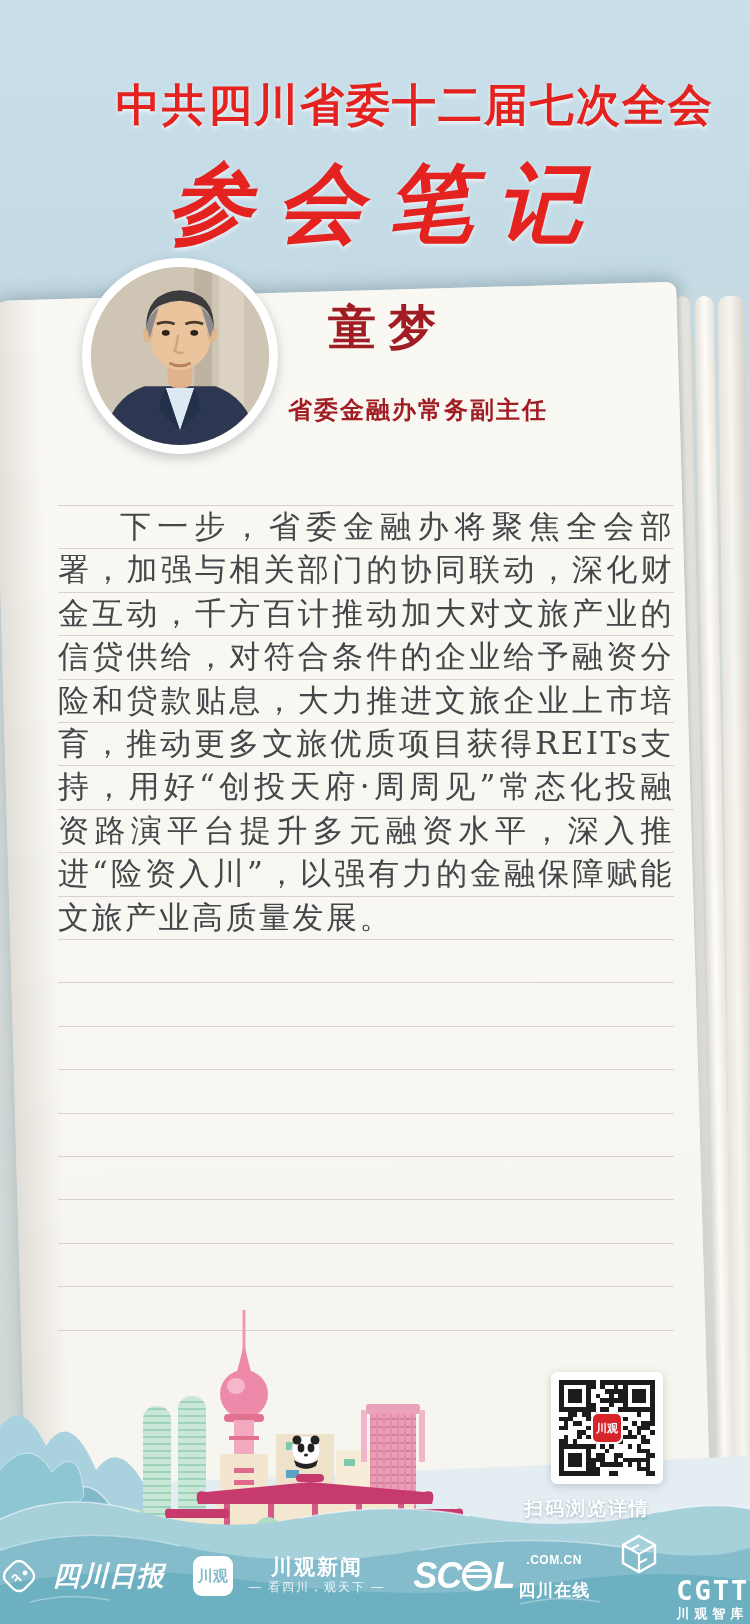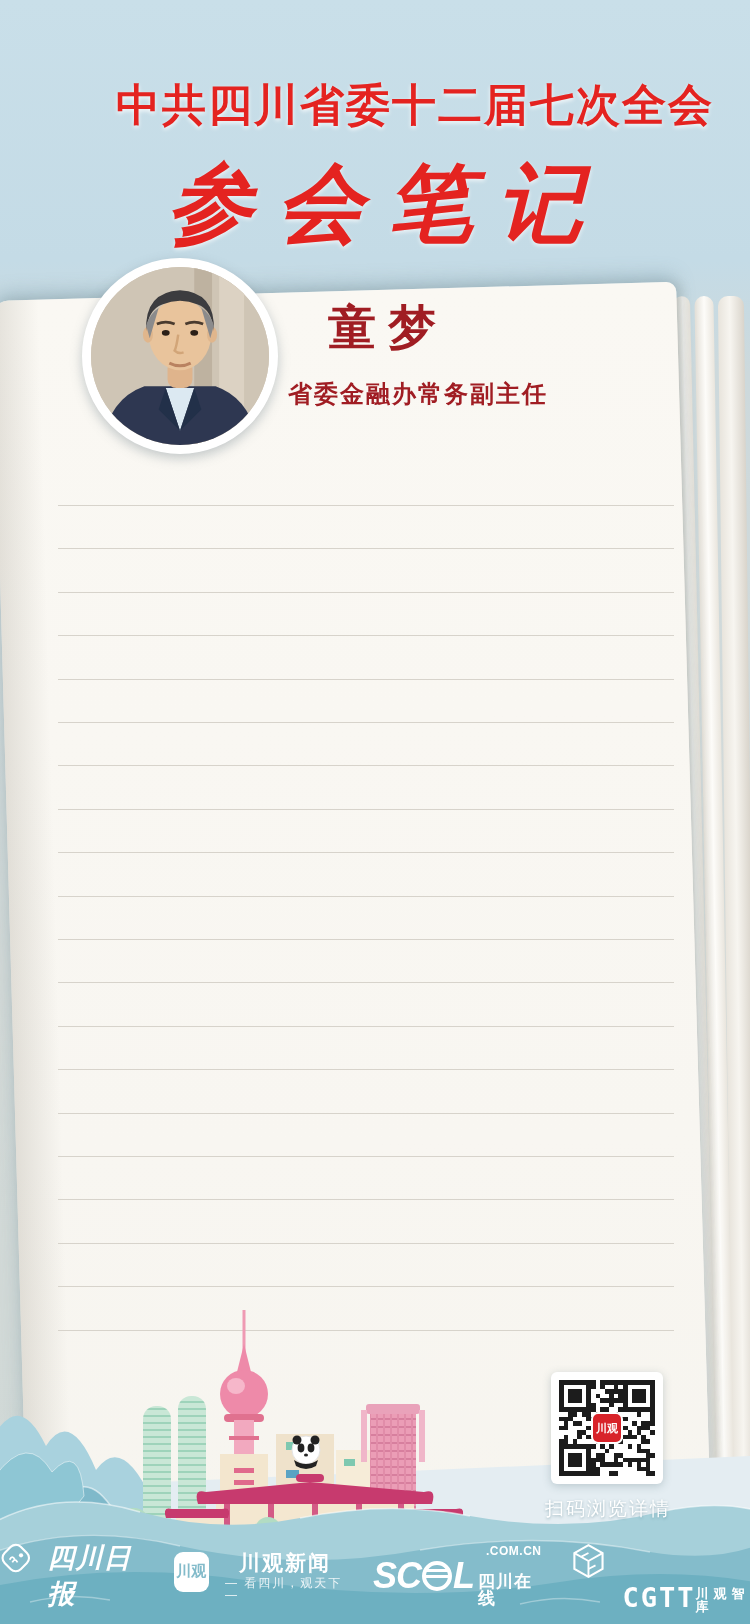--- a/index.html
+++ b/index.html
@@ -39,21 +39,21 @@
     position:absolute;left:82px;top:258px;width:178px;height:178px;border-radius:50%;
     border:9px solid #ffffff;overflow:hidden;background:#cfc4b4;
     box-shadow:0 4px 12px rgba(90,110,120,.35);z-index:5;
   }
   .avatar svg{display:block;width:100%;height:100%;}
   .person-name{
     position:absolute;left:288px;top:296px;z-index:5;
     font-size:48px;font-weight:900;letter-spacing:12px;color:#a01d23;margin-left:40px;
   }
   .person-title{
-    position:absolute;left:288px;top:378px;z-index:5;
+    position:absolute;left:288px;top:394px;z-index:5;
     font-size:24px;font-weight:bold;letter-spacing:2px;color:#a01d23;
   }
   
   .notes{
     position:absolute;left:58px;top:505px;width:616px;height:849px;z-index:4;
     background-image:repeating-linear-gradient(to bottom,#d7d3cb 0,#d7d3cb 1px,transparent 1px,transparent 43.4px);
   }
   .notes p{
     margin:0;text-indent:2em;
     font-family:"DejaVu Serif",serif;
@@ -70,22 +70,22 @@
   }
   .qr-grid{display:grid;grid-template-columns:repeat(21,1fr);grid-template-rows:repeat(21,1fr);width:96px;height:96px;}
   .qb{background:#1c1c1c;}
   .qr-center{
     position:absolute;left:50%;top:50%;width:32px;height:32px;margin:-16px 0 0 -16px;
     background:#d8232a;border:2px solid #fff;border-radius:7px;box-sizing:border-box;
     display:flex;align-items:center;justify-content:center;
     color:#fff;font-family:"DejaVu Serif",serif;font-size:11px;font-weight:bold;
   }
   .qr-caption{
-    position:absolute;left:508px;top:1496px;width:200px;text-align:center;z-index:8;
-    color:#ffffff;font-size:19px;font-weight:normal;letter-spacing:2px;
+    position:absolute;left:487px;top:1496px;width:200px;text-align:center;z-index:8;
+    color:#ffffff;font-size:19px;font-weight:bold;letter-spacing:2px;
     text-shadow:0 1px 3px rgba(40,90,105,.4);
   }
   
   .footer-row{
     position:absolute;left:0;top:1544px;width:750px;height:64px;z-index:8;
     display:flex;align-items:center;justify-content:center;gap:28px;color:#fff;
   }
   .logo-group{display:flex;align-items:flex-start;gap:16px;}
   .scrb-text{font-family:"DejaVu Serif",serif;font-style:italic;font-weight:bold;font-size:27px;letter-spacing:1px;}
   .cover-icon{
@@ -98,21 +98,21 @@
   .cover-tagline{font-size:12px;letter-spacing:2px;margin-top:4px;opacity:.85;}
   .scol{display:flex;align-items:center;gap:4px;}
   .scol-main{font-size:36px;font-weight:900;font-style:italic;letter-spacing:-1px;display:flex;align-items:center;}
   .scol-o{
     width:22px;height:22px;border:4px solid #fff;border-radius:50%;margin:0 1px;
     background:linear-gradient(transparent 0 4px,#fff 4px 7px,transparent 7px 10px,#fff 10px 13px,transparent 13px);
   }
   .scol-right{display:flex;flex-direction:column;line-height:1;}
   .scol-domain{font-size:12px;font-weight:bold;letter-spacing:.5px;margin-left:8px;}
   .scol-sub{font-size:17px;font-weight:900;letter-spacing:1px;margin-top:16px;}
-  .cgtt-txt{display:flex;line-height:1;margin-top:44px;}
+  .cgtt-txt{display:flex;flex-direction:column;line-height:1;margin-top:44px;}
   .cgtt-name{font-size:27px;font-weight:900;letter-spacing:2px;font-family:"DejaVu Sans Mono",monospace;}
   .cgtt-sub{font-size:13px;font-weight:bold;letter-spacing:5px;margin-top:3px;}
 </style>
 </head>
 <body>
 
 <div class="page-edge edge3"></div>
 <div class="page-edge edge2"></div>
 <div class="page-edge edge1"></div>
 <div class="page"></div>
@@ -141,20 +141,21 @@
     <ellipse cx="42" cy="37" rx="2.2" ry="1.6" fill="#2b2018"></ellipse>
     <ellipse cx="58" cy="37" rx="2.2" ry="1.6" fill="#2b2018"></ellipse>
     <path d="M49,38 Q48,45 47,47 Q49,49 52,48" stroke="#d2a578" stroke-width="1.4" fill="none"></path>
     <path d="M44,54 Q50,57 56,54" stroke="#b98260" stroke-width="1.6" fill="none"></path>
   </svg>
 </div>
 <div class="person-name">童梦</div>
 <div class="person-title">省委金融办常务副主任</div>
 
 <div class="notes">
+  <p>下一步，省委金融办将聚焦全会部署，加强与相关部门的协同联动，深化财金互动，千方百计推动加大对文旅产业的信贷供给，对符合条件的企业给予融资分险和贷款贴息，大力推进文旅企业上市培育，推动更多文旅优质项目获得REITs支持，用好“创投天府·周周见”常态化投融资路演平台提升多元融资水平，深入推进“险资入川”，以强有力的金融保障赋能文旅产业高质量发展。</p>
 </div>
 
 <svg class="illus" viewBox="0 0 750 340">
   <defs>
     <pattern id="hstripe" width="6" height="7" patternUnits="userSpaceOnUse">
       <rect width="6" height="7" fill="#c9e7d6"></rect>
         <rect y="5" width="6" height="2" fill="#9ed3ba"></rect>
     </pattern>
     <pattern id="pstripe" width="7" height="8" patternUnits="userSpaceOnUse">
       <rect width="7" height="8" fill="#eb9db6"></rect>

